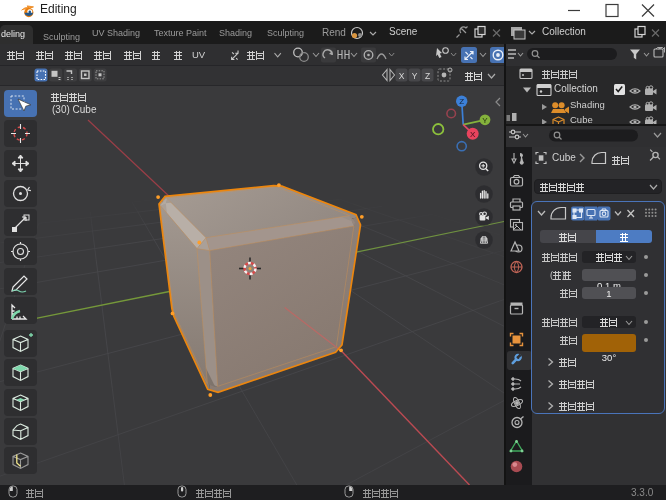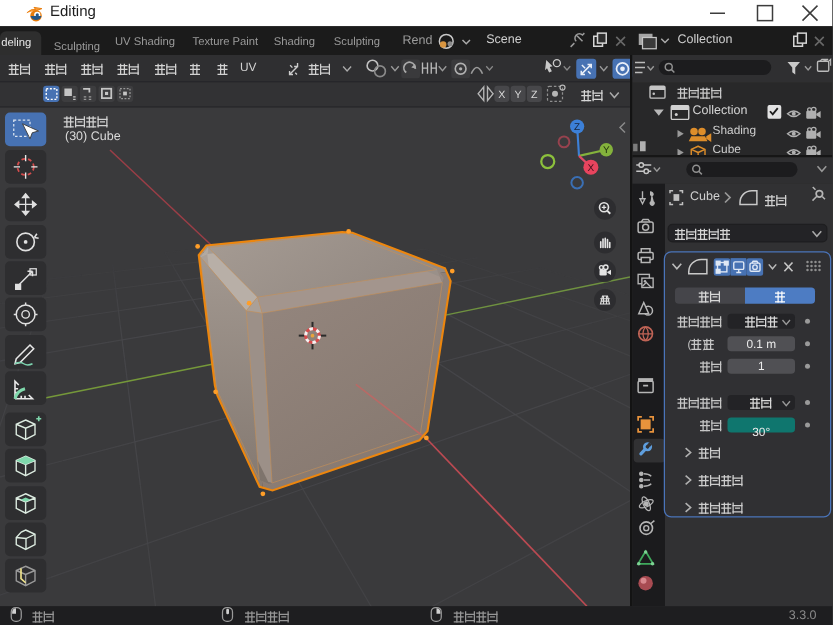--- a/index.html
+++ b/index.html
@@ -724,33 +724,33 @@
 </svg>
 <div class="ab" style="position:absolute;left:540px;top:230px;width:56px;height:13px;background:#45454a;border-radius:3px 0 0 3px;text-align:center;color:#d8d8d8;padding-top:2px"><i class="z"></i><i class="y"></i></div>
 <div class="ab" style="position:absolute;left:596px;top:230px;width:56px;height:13px;background:#4d7cc3;border-radius:0 3px 3px 0;text-align:center;color:#fff;padding-top:2px"><i class="z"></i></div>
 <div class="t" style="position:absolute;left:542px;top:252px;color:#c6c6c6"><i class="z"></i><i class="y"></i><i class="z"></i><i class="y"></i></div>
 <div class="ab" style="position:absolute;left:582px;top:251px;width:54px;height:12px;background:#232326;border-radius:3px;color:#d8d8d8;text-align:center"><span style="position:relative;top:1px"><i class="z"></i><i class="y"></i><i class="z"></i></span></div>
 <svg class="ab" style="position:absolute;left:624px;top:254px;" width="10" height="8" viewBox="0 0 10 8">
     <path d="M2,2 l3,3.5 3,-3.5" stroke="#999" stroke-width="1.1" fill="none"></path>
   </svg>
 <div class="ab" style="position:absolute;left:644px;top:255px;width:4px;height:4px;background:#9a9a9a;border-radius:50%"></div>
 <div class="t" style="position:absolute;left:550px;top:270px;color:#c6c6c6;font-size:9px">(<i class="z"></i>)<span style="margin-left:-2px"><i class="z"></i></span></div>
-<div class="ab" style="position:absolute;left:582px;top:269px;width:54px;height:12px;background:#505054;border-radius:3px;color:#ececec;text-align:center;font-size:9.5px;padding-top:1px">0.1 m</div>
+<div class="ab" style="position:absolute;left:582px;top:269px;width:54px;height:12px;background:#505054;border-radius:3px;color:#ececec;text-align:center;font-size:9.5px;padding-top:11px">0.1 m</div>
 <div class="ab" style="position:absolute;left:644px;top:273px;width:4px;height:4px;background:#9a9a9a;border-radius:50%"></div>
 <div class="t" style="position:absolute;left:560px;top:288px;color:#c6c6c6"><i class="z"></i><i class="y"></i></div>
 <div class="ab" style="position:absolute;left:582px;top:287px;width:54px;height:12px;background:#505054;border-radius:3px;color:#ececec;text-align:center;font-size:9.5px;padding-top:1px">1</div>
 <div class="ab" style="position:absolute;left:644px;top:291px;width:4px;height:4px;background:#9a9a9a;border-radius:50%"></div>
 <div class="t" style="position:absolute;left:542px;top:317px;color:#c6c6c6"><i class="z"></i><i class="y"></i><i class="z"></i><i class="y"></i></div>
 <div class="ab" style="position:absolute;left:582px;top:316px;width:54px;height:12px;background:#232326;border-radius:3px;color:#d8d8d8;text-align:center"><span style="position:relative;top:1px"><i class="z"></i><i class="y"></i></span></div>
 <svg class="ab" style="position:absolute;left:624px;top:319px;" width="10" height="8" viewBox="0 0 10 8">
     <path d="M2,2 l3,3.5 3,-3.5" stroke="#999" stroke-width="1.1" fill="none"></path>
   </svg>
 <div class="ab" style="position:absolute;left:644px;top:320px;width:4px;height:4px;background:#9a9a9a;border-radius:50%"></div>
 <div class="t" style="position:absolute;left:560px;top:335px;color:#c6c6c6"><i class="z"></i><i class="y"></i></div>
-<div class="ab" style="position:absolute;left:582px;top:334px;width:54px;height:12px;background:#0f766e;border-radius:3px;color:#ececec;text-align:center;font-size:9.5px;padding-top:7px">30°</div>
+<div class="ab" style="position:absolute;left:582px;top:334px;width:54px;height:12px;background:#a16207;border-radius:3px;color:#ececec;text-align:center;font-size:9.5px;padding-top:18px">30°</div>
 <div class="ab" style="position:absolute;left:644px;top:338px;width:4px;height:4px;background:#9a9a9a;border-radius:50%"></div>
 <svg class="ab" style="position:absolute;left:546px;top:357px;" width="9" height="10" viewBox="0 0 9 10">
     <path d="M2.5,1.5 l4,3.5 -4,3.5" stroke="#b0b0b0" stroke-width="1.3" fill="none"></path>
   </svg>
 <div class="t" style="position:absolute;left:559px;top:357px;color:#cdcdcd"><i class="z"></i><i class="y"></i></div>
 <svg class="ab" style="position:absolute;left:546px;top:379px;" width="9" height="10" viewBox="0 0 9 10">
     <path d="M2.5,1.5 l4,3.5 -4,3.5" stroke="#b0b0b0" stroke-width="1.3" fill="none"></path>
   </svg>
 <div class="t" style="position:absolute;left:559px;top:379px;color:#cdcdcd"><i class="z"></i><i class="y"></i><i class="z"></i><i class="y"></i></div>
 <svg class="ab" style="position:absolute;left:546px;top:401px;" width="9" height="10" viewBox="0 0 9 10">

